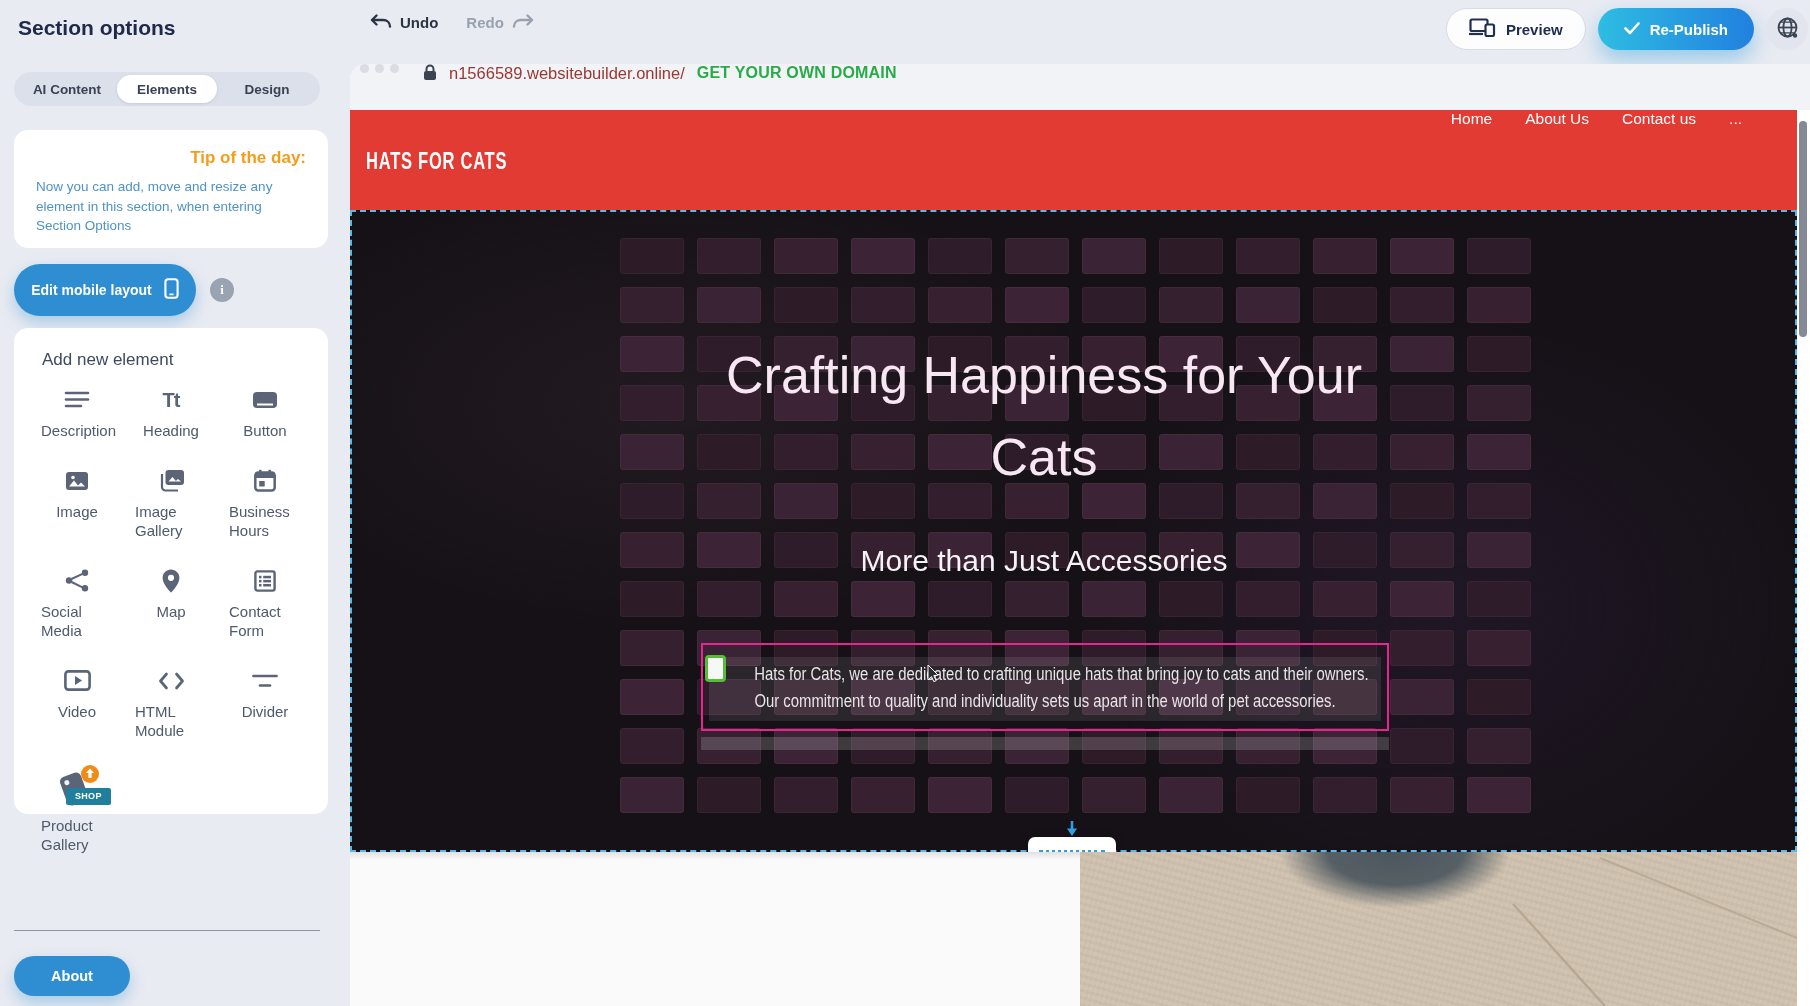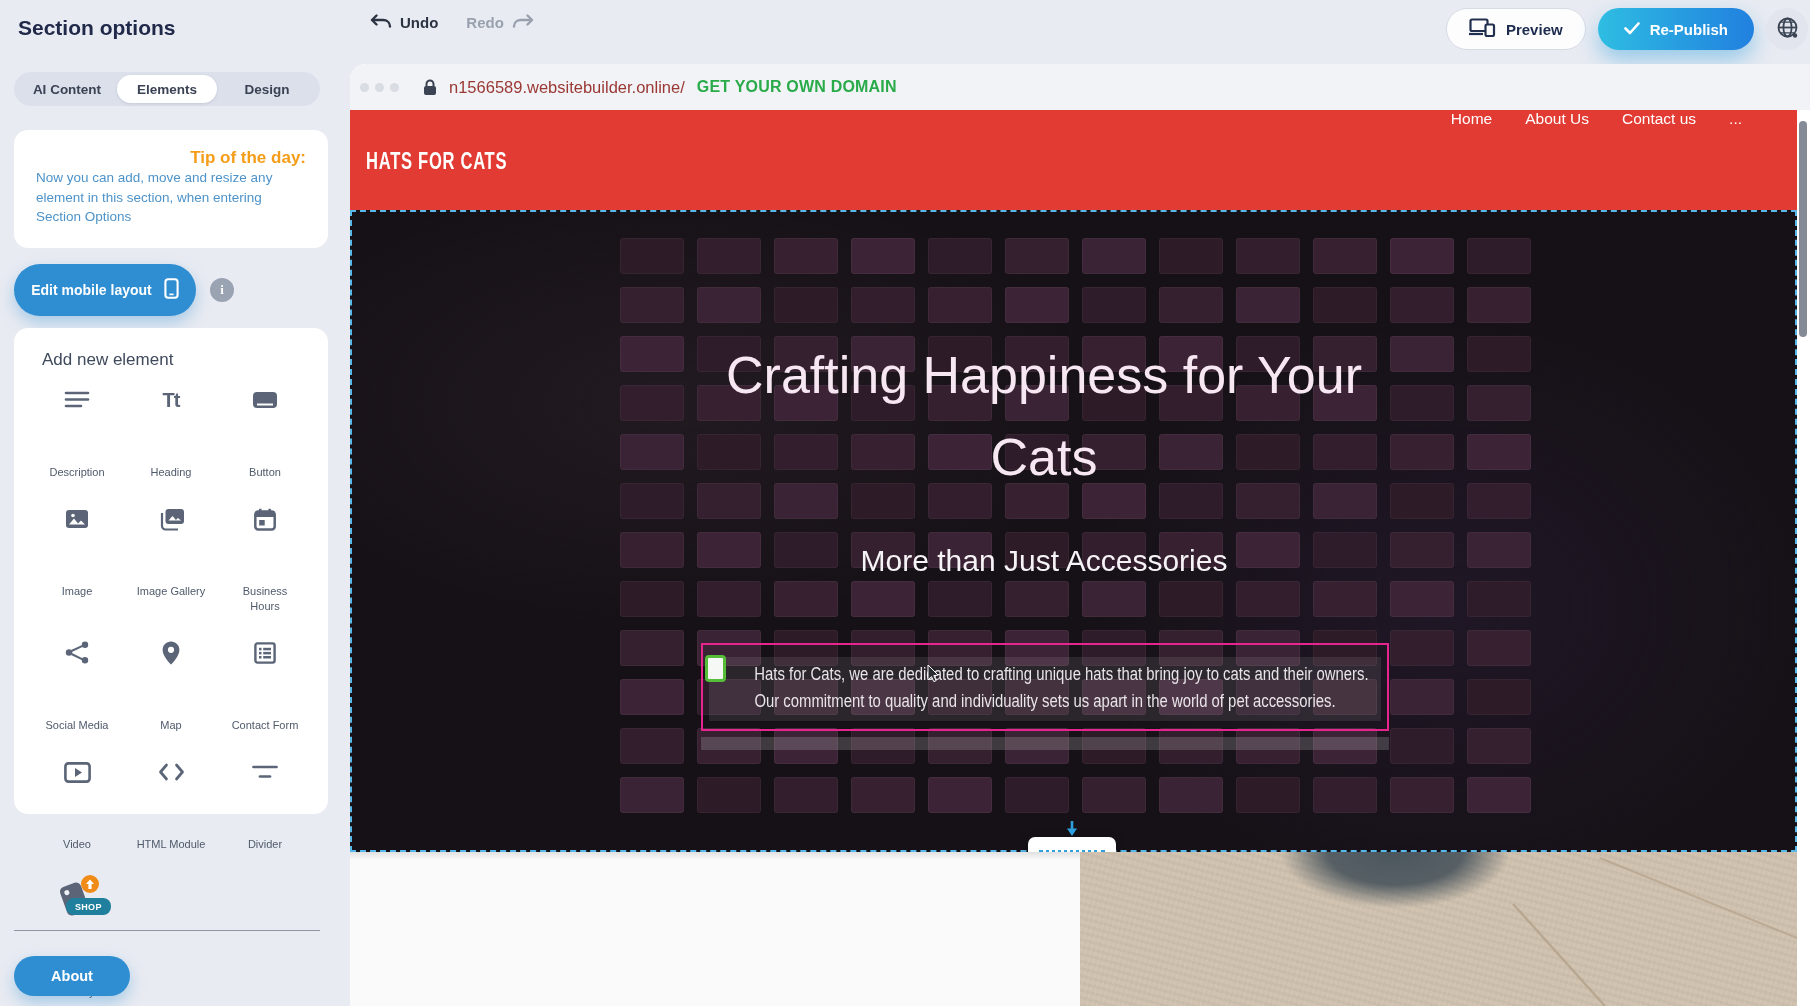--- a/index.html
+++ b/index.html
@@ -26,49 +26,49 @@
   .globe-btn { width:42px; height:42px; border-radius:50%; background:#e2e5ed; border:none; display:flex; align-items:center; justify-content:center; }
 
   
   .sidebar { position:absolute; left:14px; top:72px; width:314px; height:934px; }
   .tabs { position:absolute; top:0; left:0; width:306px; height:34px; background:#dce0eb; border-radius:17px; display:flex; padding:3px; }
   .tab { flex:1; border:none; background:transparent; border-radius:14px; font-size:13.5px; font-weight:bold; color:#3a4254; }
   .tab.active { background:#fff; box-shadow:0 1px 3px rgba(40,50,80,.12); }
 
   .tip-card { position:absolute; top:58px; left:0; width:314px; height:118px; background:#fff; border-radius:14px; padding:18px 22px; }
   .tip-title { color:#f59d18; font-size:17px; font-weight:bold;text-align:right; }
-  .tip-body { color:#4d93c9; font-size:13.5px; line-height:1.45; }
+  .tip-body { margin-top:9px; color:#4d93c9; font-size:13.5px; line-height:1.45; }
 
   .edit-btn { position:absolute; top:192px; left:0; width:182px; height:52px; border-radius:26px; background:#2f8ed2; color:#fff;
     font-weight:bold; font-size:14px; display:flex; align-items:center; justify-content:center; gap:12px; border:none;
     box-shadow:0 7px 16px rgba(47,142,210,.35); }
   .info-btn { position:absolute; top:206px; left:196px; width:24px; height:24px; border-radius:50%; background:#9aa3b2; color:#fff;
     font-size:13px; font-weight:bold; border:none; display:flex; align-items:center; justify-content:center; font-family:"Liberation Serif",serif; }
 
   .elements-card { position:absolute; top:256px; left:0; width:314px; height:486px; background:#fff; border-radius:14px; padding:22px 16px; }
   .card-title { font-size:17px; color:#3f4a5c; padding-left:12px; }
   .el-grid { margin-top:16px; display:grid; grid-template-columns:repeat(3,1fr); row-gap:26px; }
   .el-item { display:flex; flex-direction:column; align-items:center; gap:7px; }
   .el-icon { height:28px; display:flex; align-items:center; justify-content:center; color:#5b6577; }
   .el-icon .tt { font-size:20px; font-weight:bold; color:#5b6577; letter-spacing:-1px; }
-  .el-label { font-size:11px; color:#4f5a6b; text-align:center; line-height:1.3; max-width:72px;margin-top:44px; }
+  .el-label { font-size:15px; color:#4f5a6b; line-height:1.3; max-width:72px; }
 
   .pg-icon { position:relative; width:48px; height:42px; }
   .pg-phone { position:absolute; left:10px; top:7px; width:22px; height:30px; background:#5b6577; border-radius:5px; transform:rotate(-20deg); }
   .pg-phone::after { content:""; position:absolute; left:4px; top:4px; width:5px; height:5px; border-radius:50%; background:#eef1f5; }
-  .pg-shop { position:absolute; left:13px; top:21px; background:#1f7f9c; color:#fff; font-size:9px; font-weight:bold; padding:3.5px 9px; border-radius:8px; letter-spacing:.3px; }
+  .pg-shop { position:absolute; left:13px; top:21px; background:#1f7f9c; color:#fff; font-size:9px; font-weight:bold; padding:3.5px 9px; border-radius:2px; letter-spacing:.3px; }
   .pg-badge { position:absolute; right:2px; top:-2px; width:18px; height:18px; border-radius:50%; background:#f08b17; display:flex; align-items:center; justify-content:center; }
 
   .sidebar-divider { position:absolute; top:858px; left:0; width:306px; border-top:1px solid #8f96a3; }
   .done-btn { position:absolute; top:884px; left:0; width:116px; height:40px; border-radius:20px; background:#2f8ed2; color:#fff;
     font-size:14.5px; font-weight:bold; border:none; box-shadow:0 7px 16px rgba(47,142,210,.35); }
 
   
   .canvas { position:absolute; left:350px; top:64px; width:1460px; height:942px; background:#fff; border-top-left-radius:16px; overflow:hidden; }
-  .browser-bar { position:absolute; top:0; left:0; right:0; height:46px; background:#f2f3f6; display:flex; align-items:center; border-top-left-radius:16px; }
+  .browser-bar { position:absolute; top:0; left:0; right:0; height:46px; background:#f2f3f6; display:flex; align-items:flex-start; border-top-left-radius:16px; }
   .win-dots { display:flex; gap:6px; margin-left:10px; }
   .win-dots span { width:9px; height:9px; border-radius:50%; background:#d9dce2; }
   .lock-icon { margin-left:24px; display:flex; }
   .url-text { margin-left:12px; font-size:16.5px; color:#9a3834; }
   .domain-cta { margin-left:12px; font-size:16px; font-weight:bold; color:#29ab49; text-decoration:none; letter-spacing:.2px; }
 
   .site { position:absolute; top:46px; left:0; width:1447px; height:896px; background:#fff; }
 
   .site-header { position:absolute; top:0; left:0; width:1447px; height:100px; background:#e23b33; }
   .logo { position:absolute; left:16px; top:38px; color:#fff; font-size:23px; font-weight:bold; letter-spacing:1px;

